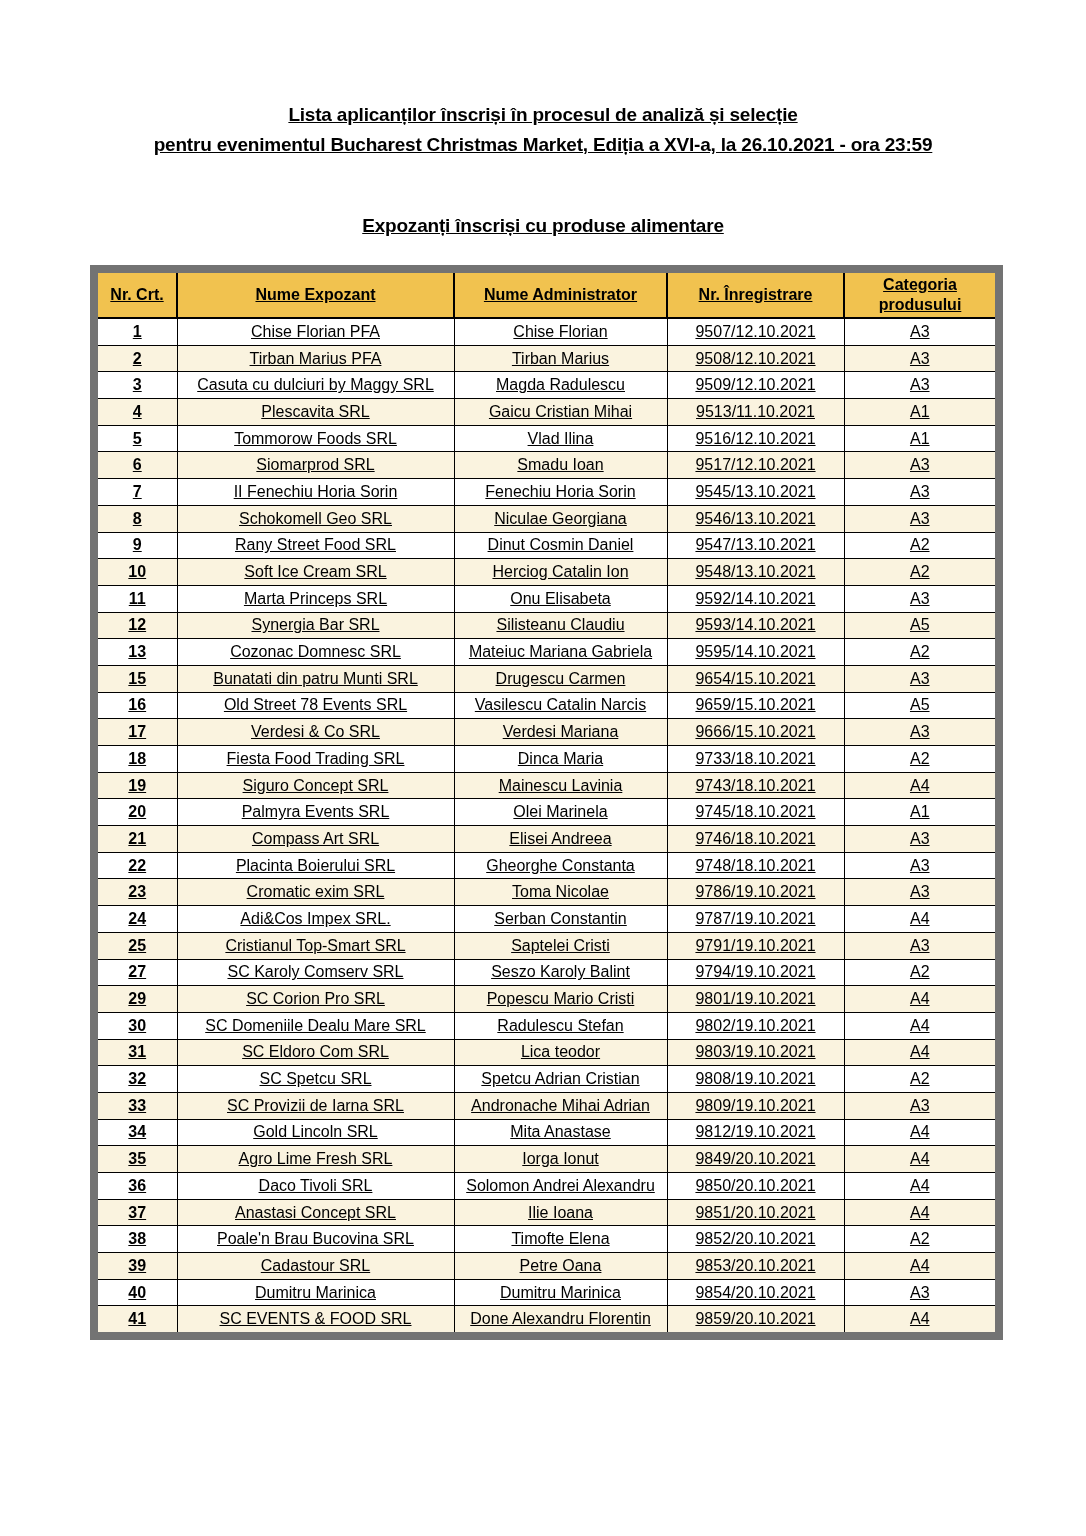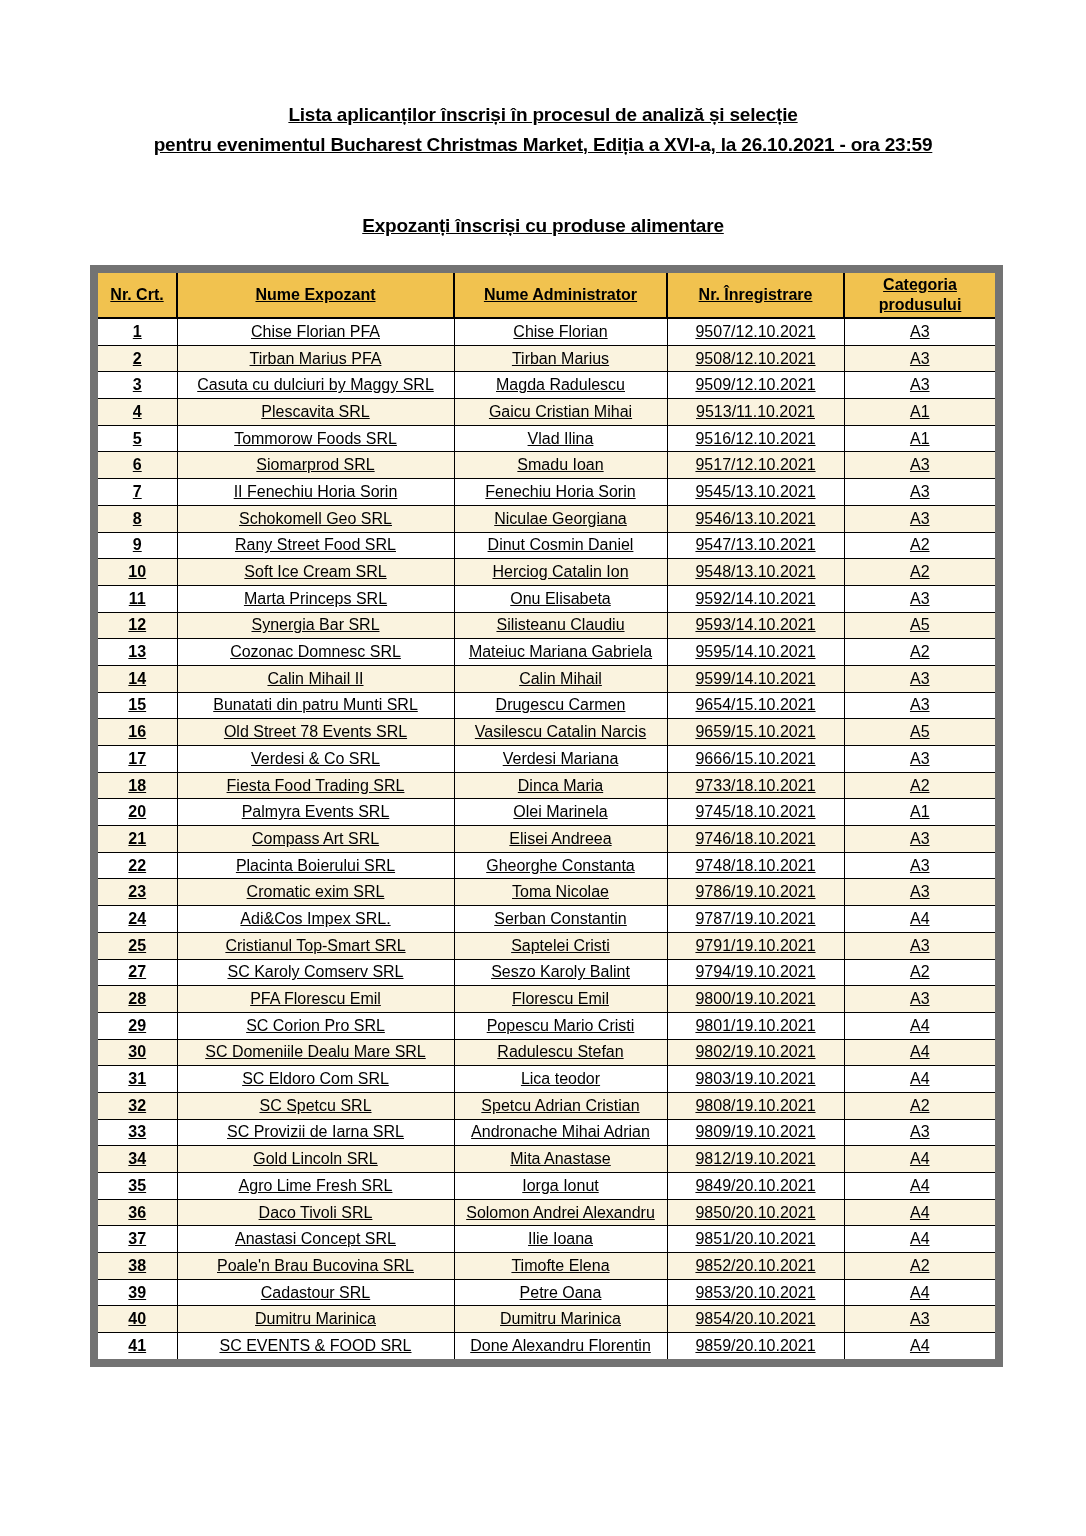--- a/index.html
+++ b/index.html
@@ -190,27 +190,20 @@
           <td class="col4">A5</td>
         </tr>
         <tr>
           <td class="col0">13</td>
           <td class="col1">Cozonac Domnesc SRL</td>
           <td class="col2">Mateiuc Mariana Gabriela</td>
           <td class="col3">9595/14.10.2021</td>
           <td class="col4">A2</td>
         </tr>
         <tr>
-          <td class="col0">14</td>
-          <td class="col1">Calin Mihail II</td>
-          <td class="col2">Calin Mihail</td>
-          <td class="col3">9599/14.10.2021</td>
-          <td class="col4">A3</td>
-        </tr>
-        <tr>
           <td class="col0">15</td>
           <td class="col1">Bunatati din patru Munti SRL</td>
           <td class="col2">Drugescu Carmen</td>
           <td class="col3">9654/15.10.2021</td>
           <td class="col4">A3</td>
         </tr>
         <tr>
           <td class="col0">16</td>
           <td class="col1">Old Street 78 Events SRL</td>
           <td class="col2">Vasilescu Catalin Narcis</td>
@@ -225,20 +218,27 @@
           <td class="col4">A3</td>
         </tr>
         <tr>
           <td class="col0">18</td>
           <td class="col1">Fiesta Food Trading SRL</td>
           <td class="col2">Dinca Maria</td>
           <td class="col3">9733/18.10.2021</td>
           <td class="col4">A2</td>
         </tr>
         <tr>
+          <td class="col0">19</td>
+          <td class="col1">Siguro Concept SRL</td>
+          <td class="col2">Mainescu Lavinia</td>
+          <td class="col3">9743/18.10.2021</td>
+          <td class="col4">A4</td>
+        </tr>
+        <tr>
           <td class="col0">20</td>
           <td class="col1">Palmyra Events SRL</td>
           <td class="col2">Olei Marinela</td>
           <td class="col3">9745/18.10.2021</td>
           <td class="col4">A1</td>
         </tr>
         <tr>
           <td class="col0">21</td>
           <td class="col1">Compass Art SRL</td>
           <td class="col2">Elisei Andreea</td>
@@ -274,27 +274,20 @@
           <td class="col4">A3</td>
         </tr>
         <tr>
           <td class="col0">27</td>
           <td class="col1">SC Karoly Comserv SRL</td>
           <td class="col2">Seszo Karoly Balint</td>
           <td class="col3">9794/19.10.2021</td>
           <td class="col4">A2</td>
         </tr>
         <tr>
-          <td class="col0">28</td>
-          <td class="col1">PFA Florescu Emil</td>
-          <td class="col2">Florescu Emil</td>
-          <td class="col3">9800/19.10.2021</td>
-          <td class="col4">A3</td>
-        </tr>
-        <tr>
           <td class="col0">29</td>
           <td class="col1">SC Corion Pro SRL</td>
           <td class="col2">Popescu Mario Cristi</td>
           <td class="col3">9801/19.10.2021</td>
           <td class="col4">A4</td>
         </tr>
         <tr>
           <td class="col0">30</td>
           <td class="col1">SC Domeniile Dealu Mare SRL</td>
           <td class="col2">Radulescu Stefan</td>

